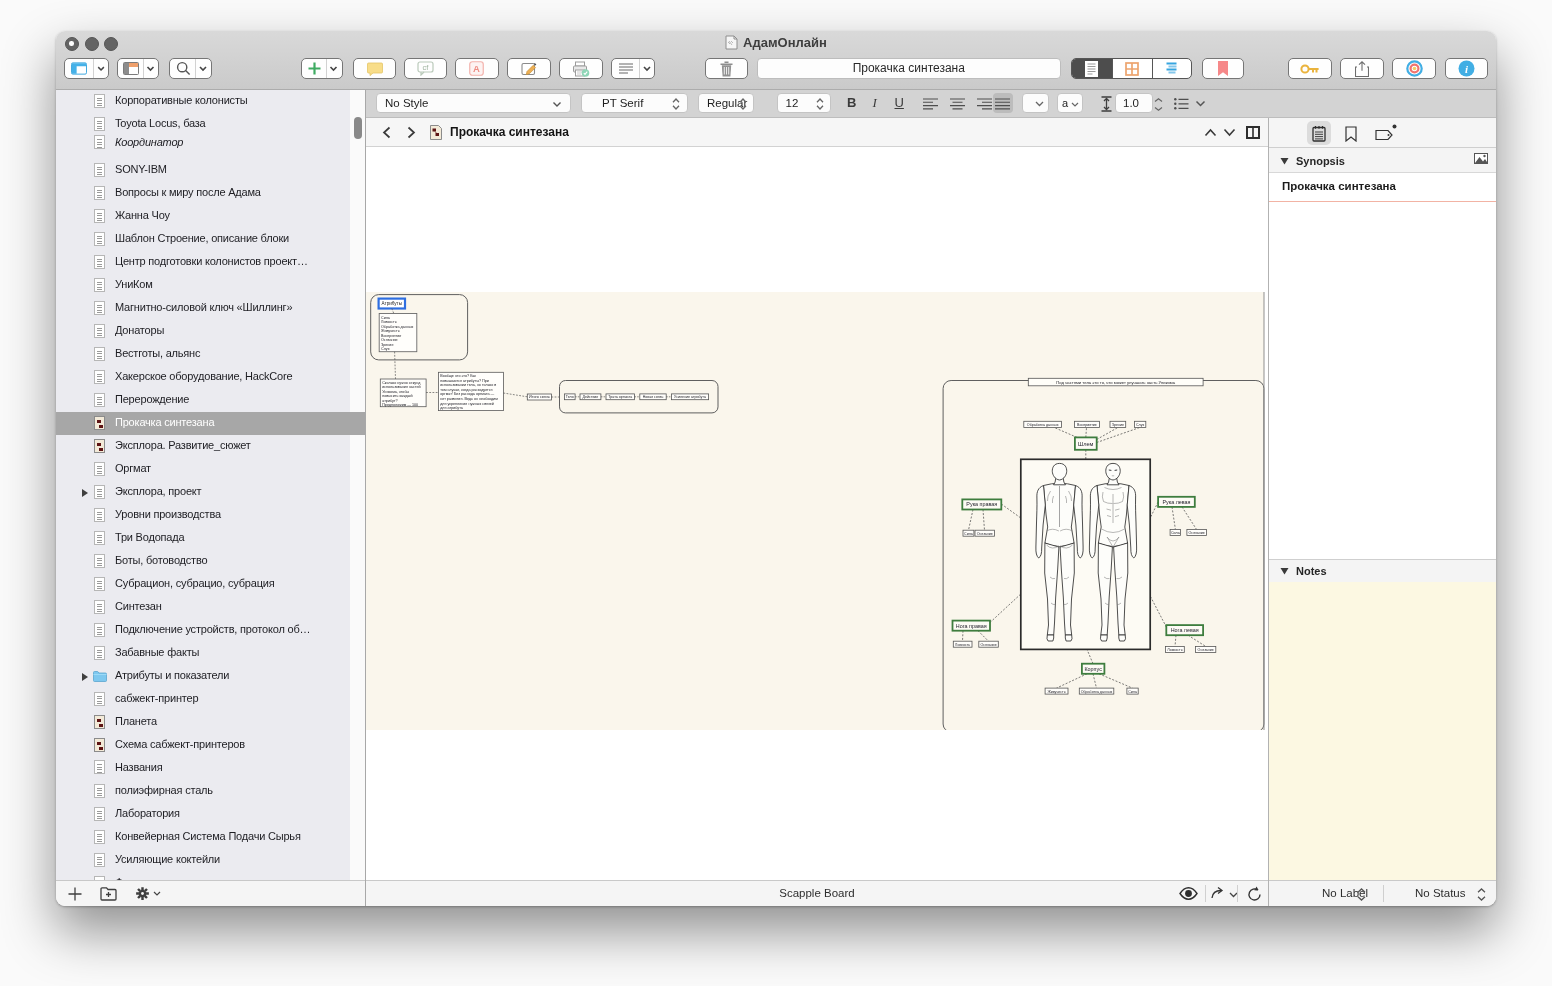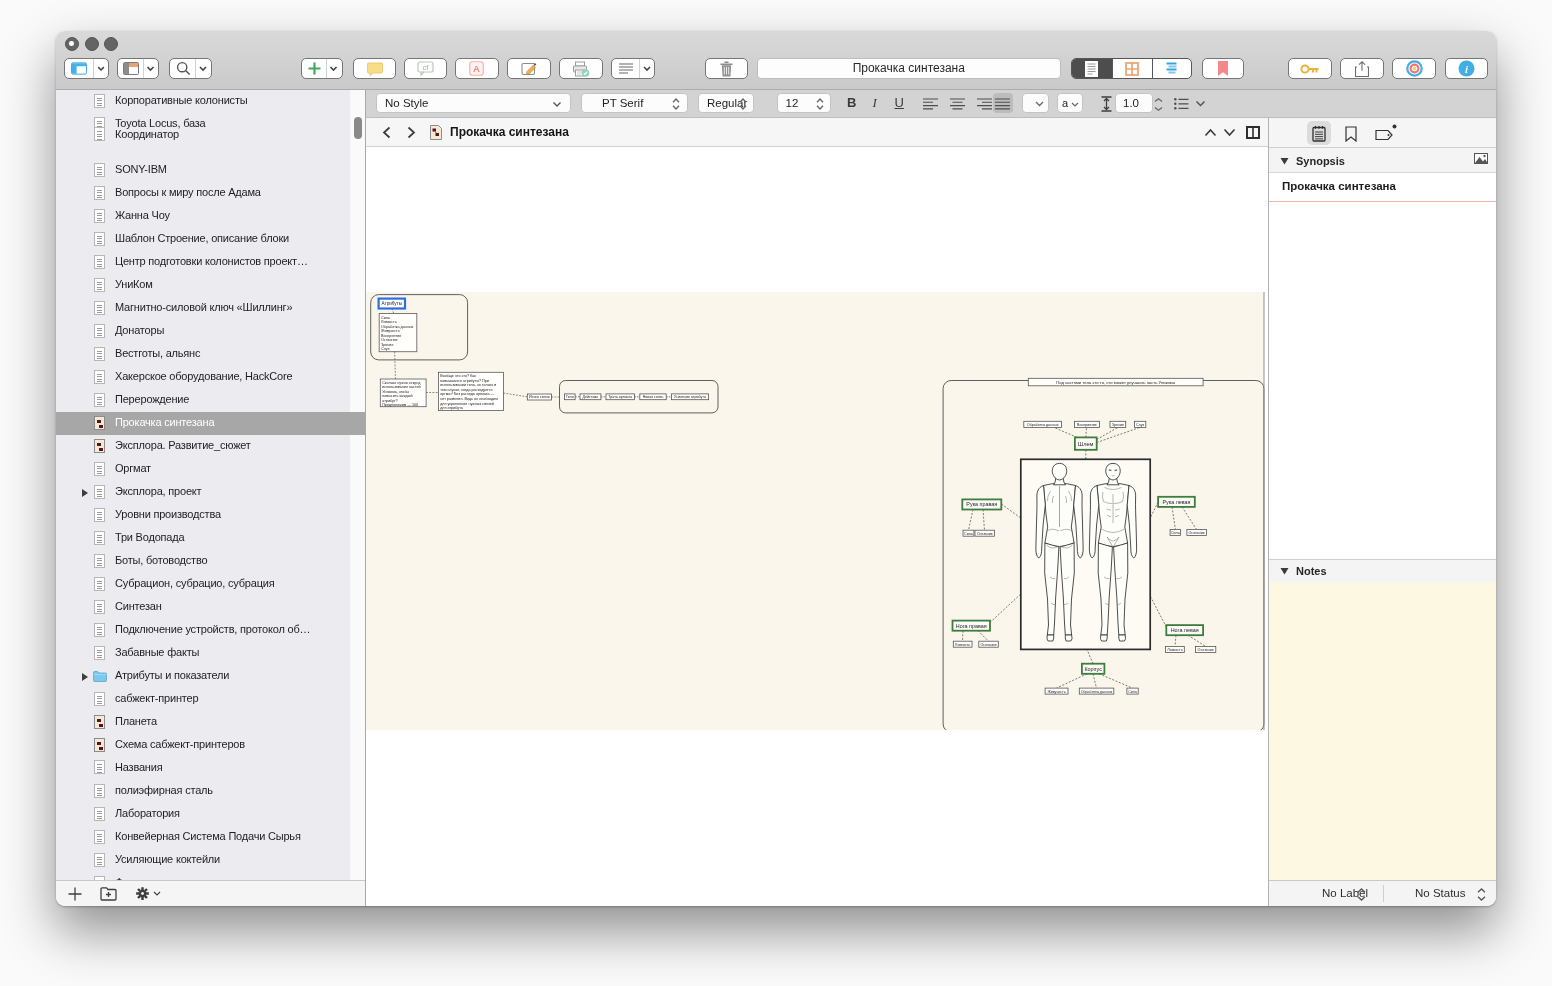--- a/index.html
+++ b/index.html
@@ -50,20 +50,25 @@
 </head>
 <body>
 <div class="win">
 
   <div class="abs topbar"></div>
   <div class="tl" style="left:9px;">
       <span style="position:absolute;left:3.25px;top:3.25px;width:4.5px;height:4.5px;border-radius:50%;background:#fff;"></span>
     </div>
   <div class="tl" style="left:28.5px;"></div>
   <div class="tl" style="left:48px;"></div>
+  <div class="title"><svg width="13" height="15" viewBox="0 0 13 15" style="vertical-align:-3px;margin-right:5px;">
+        <path d="M1 1h8l3 3v10H1z" fill="#f6f6f6" stroke="#8e8e8e"></path>
+        <path d="M9 1v3h3" fill="none" stroke="#8e8e8e"></path>
+        <path d="M3 7l2 2M4 6l3 4M6 6l2 2" stroke="#aaa" stroke-width="0.8"></path>
+      </svg>АдамОнлайн</div>
 
   <div class="tbtn" style="left:8px;width:45px;">
     <svg width="17" height="13" viewBox="0 0 17 13" style="margin:0 6px;">
         <rect x="0.5" y="0.5" width="16" height="12" rx="1.5" fill="#fff" stroke="#35a3dd"></rect>
         <path d="M1 1h15v3H1z M1 1h5v11H1z" fill="#45b1e8"></path>
       </svg>
     <span class="sep"></span>
       <svg width="15" height="8" viewBox="0 0 15 8">
         <path d="M4.5 2l3 3 3-3" fill="none" stroke="#444" stroke-width="1.6"></path>
       </svg>
@@ -294,21 +299,21 @@
       </div>
       <div class="row " style="top:81.5px;">
         <span class="docicon">
           <i style="top:3px"></i>
           <i style="top:5.5px"></i>
           <i style="top:8px"></i>
           <i style="top:10.5px"></i>
         </span>
         <span class="txt">Toyota Locus, база</span>
       </div>
-      <div class="row " style="top:92px;">
+      <div class="row " style="top:100px;font-style:italic;">
         <span class="docicon">
           <i style="top:3px"></i>
           <i style="top:5.5px"></i>
           <i style="top:8px"></i>
           <i style="top:10.5px"></i>
         </span>
         <span class="txt">Координатор</span>
       </div>
       <div class="row " style="top:127.5px;">
         <span class="docicon">
@@ -787,20 +792,40 @@
   <rect x="829.6" y="354.4" width="20.2" height="6" fill="#fffefb" stroke="#555" stroke-width="0.8"></rect>
   <text x="839.70" y="358.80" font-size="3.6" fill="#23232a" text-anchor="middle">Осязание</text>
   <rect x="679.1" y="396.1" width="22.9" height="6" fill="#fffefb" stroke="#555" stroke-width="0.8"></rect>
   <text x="690.55" y="400.50" font-size="3.6" fill="#23232a" text-anchor="middle">Живучесть</text>
   <rect x="713.3" y="396.1" width="34.5" height="6" fill="#fffefb" stroke="#555" stroke-width="0.8"></rect>
   <text x="730.55" y="400.50" font-size="3.6" fill="#23232a" text-anchor="middle">Обработка данных</text>
   <rect x="760.9" y="396.1" width="11.3" height="6" fill="#fffefb" stroke="#555" stroke-width="0.8"></rect>
   <text x="766.55" y="400.50" font-size="3.6" fill="#23232a" text-anchor="middle">Сила</text>
   <path d="M898 0V438" stroke="#8f8f8f" stroke-width="1"></path>
   </svg>
+  <div class="abs edfoot">
+      <div class="lbl">Scapple Board</div>
+    <svg style="position:absolute;left:812.5px;top:6px;" width="19" height="13" viewBox="0 0 19 13">
+        <path d="M1 6.5C4 2 7.2 0.8 9.5 0.8S15 2 18 6.5C15 11 11.8 12.2 9.5 12.2S4 11 1 6.5z" fill="none" stroke="#2e2e2e" stroke-width="1.4"></path>
+        <circle cx="9.5" cy="6.5" r="3.4" fill="#2e2e2e"></circle>
+      </svg>
+    <div style="position:absolute;left:838.8px;top:4px;width:1px;height:17px;background:#d0d0d0;"></div>
+    <svg style="position:absolute;left:845px;top:6px;" width="16" height="13" viewBox="0 0 16 13">
+        <path d="M1 11c0.5-5 3-7.5 9-7.5" fill="none" stroke="#333" stroke-width="1.3"></path>
+        <path d="M7 0.5l4 3-4 3" fill="none" stroke="#333" stroke-width="1.3"></path>
+      </svg>
+    <svg style="position:absolute;left:862.5px;top:11px;" width="9" height="7" viewBox="0 0 9 7">
+        <path d="M1 1l3.5 3.5L8 1" fill="none" stroke="#444" stroke-width="1.3"></path>
+      </svg>
+    <div style="position:absolute;left:870.5px;top:4px;width:1px;height:17px;background:#d0d0d0;"></div>
+    <svg style="position:absolute;left:881px;top:5px;" width="15" height="16" viewBox="0 0 15 16">
+        <path d="M13 8.5a5.5 5.5 0 1 1-2.2-4.4" fill="none" stroke="#333" stroke-width="1.4"></path>
+        <path d="M9.5 0.5l2 3.5-4 0.5z" fill="#333"></path>
+      </svg>
+  </div>
 
   <div class="abs itabs">
     <div style="position:absolute;left:38px;top:3px;width:24px;height:24px;background:#dcdcdc;border-radius:5px;"></div>
     <svg style="position:absolute;left:43px;top:7px;" width="14" height="17" viewBox="0 0 14 17">
         <rect x="1" y="2.5" width="12" height="13.5" rx="1" fill="none" stroke="#2e2e2e" stroke-width="1.3"></rect>
         <path d="M3.5 1v2.8M7 1v2.8M10.5 1v2.8" stroke="#2e2e2e" stroke-width="1.2"></path>
         <path d="M3 7h8M3 9.3h8M3 11.6h8M3 13.9h8" stroke="#2e2e2e" stroke-width="0.9"></path>
       </svg>
     <svg style="position:absolute;left:76px;top:7.5px;" width="12" height="16" viewBox="0 0 12 16">
         <path d="M1 1h10v14l-5-4-5 4z" fill="none" stroke="#333" stroke-width="1.2"></path>

